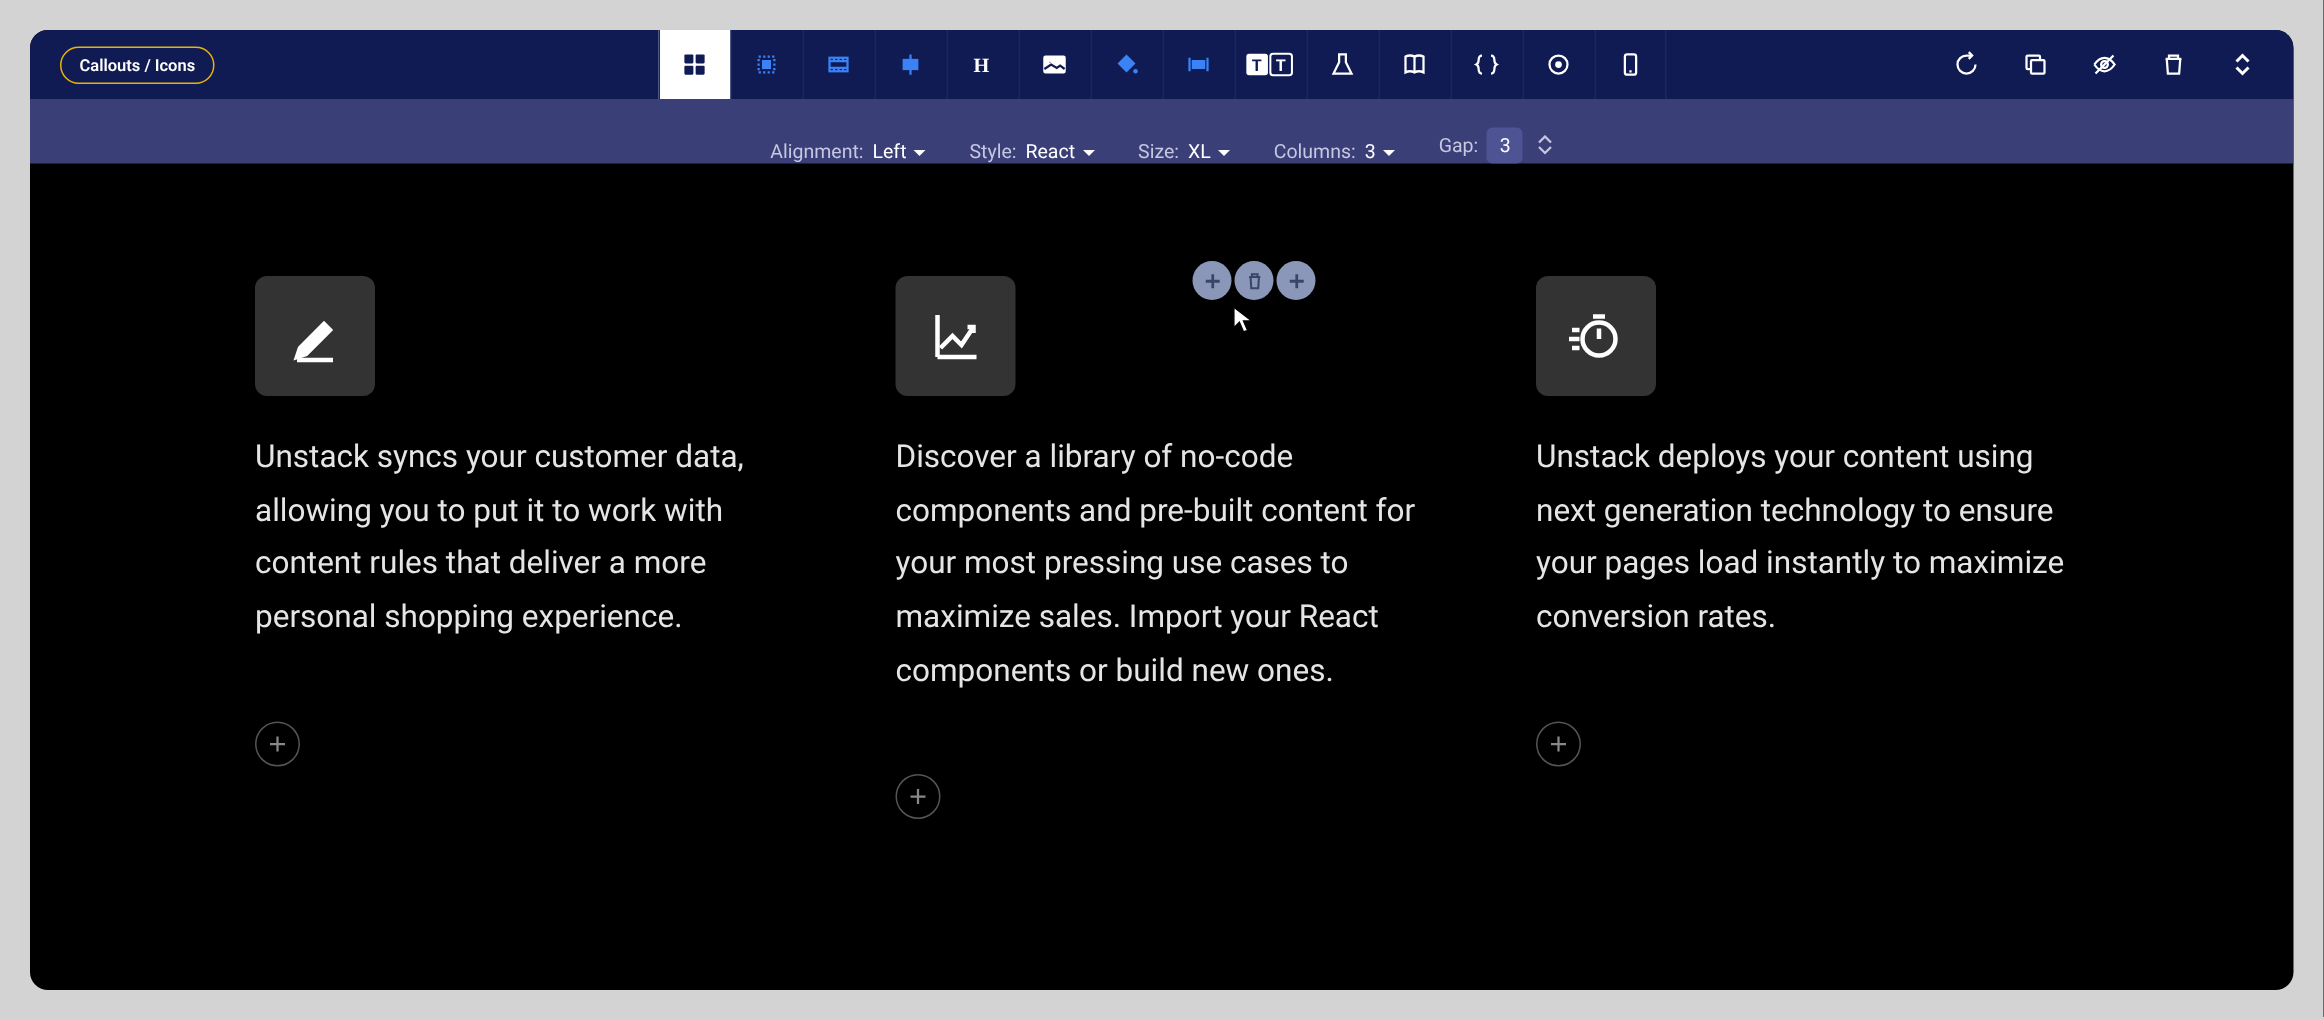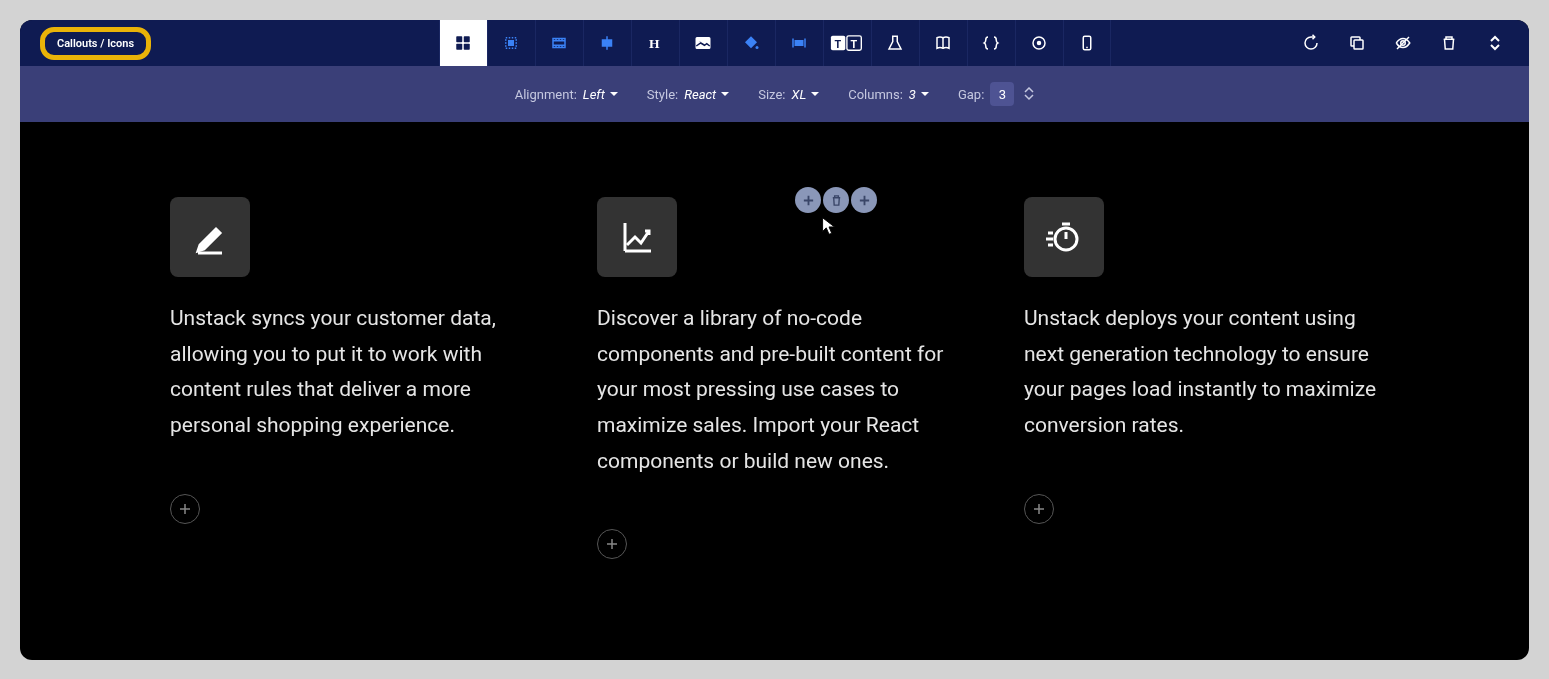--- a/index.html
+++ b/index.html
@@ -16,21 +16,21 @@
   height: 640px;
   position: relative;
 }
 .toolbar-top {
   background: #0f1b52;
   display: flex;
   align-items: center;
   height: 46px;
 }
 .component-label {
-  border: 5px solid #eab308;
+  border: 1px solid #eab308;
   border-radius: 14px;
   color: #fff;
   font-size: 11px;
   font-weight: 600;
   padding: 5px 12px;
   margin-left: 20px;
 }
 .toolbar-icons {
   display: flex;
   margin-left: auto;
@@ -68,31 +68,31 @@
   align-items: center;
   justify-content: center;
   color: #fff;
   cursor: pointer;
 }
 .tool-btn-r svg { width: 18px; height: 18px; }
 .chevrons { display: flex; flex-direction: column; gap: 0; }
 .chevrons svg { width: 12px; height: 8px; }
 .toolbar-sub {
   background: #3a3f78;
-  height: 56px;
-  display: flex;
-  align-items: center;
+  height: 43px;
+  display: flex;
+  align-items: flex-end;
   justify-content: center;
   gap: 28px;
   color: #c5c8e0;
   font-size: 13px;
 }
 .sub-control { display: flex; align-items: center; gap: 6px; }
 .sub-control .label { color: #c5c8e0; }
-.sub-control .value { color: #fff; display: flex; align-items: center; gap: 4px; font-style: italic; }
+.sub-control .value { color: #fff; display: flex; align-items: center; gap: 4px; }
 .sub-control .value svg { width: 10px; height: 10px; }
 .gap-input {
   background: #4e5393;
   border-radius: 4px;
   width: 24px;
   height: 24px;
   display: flex;
   align-items: center;
   justify-content: center;
   color: #fff;

